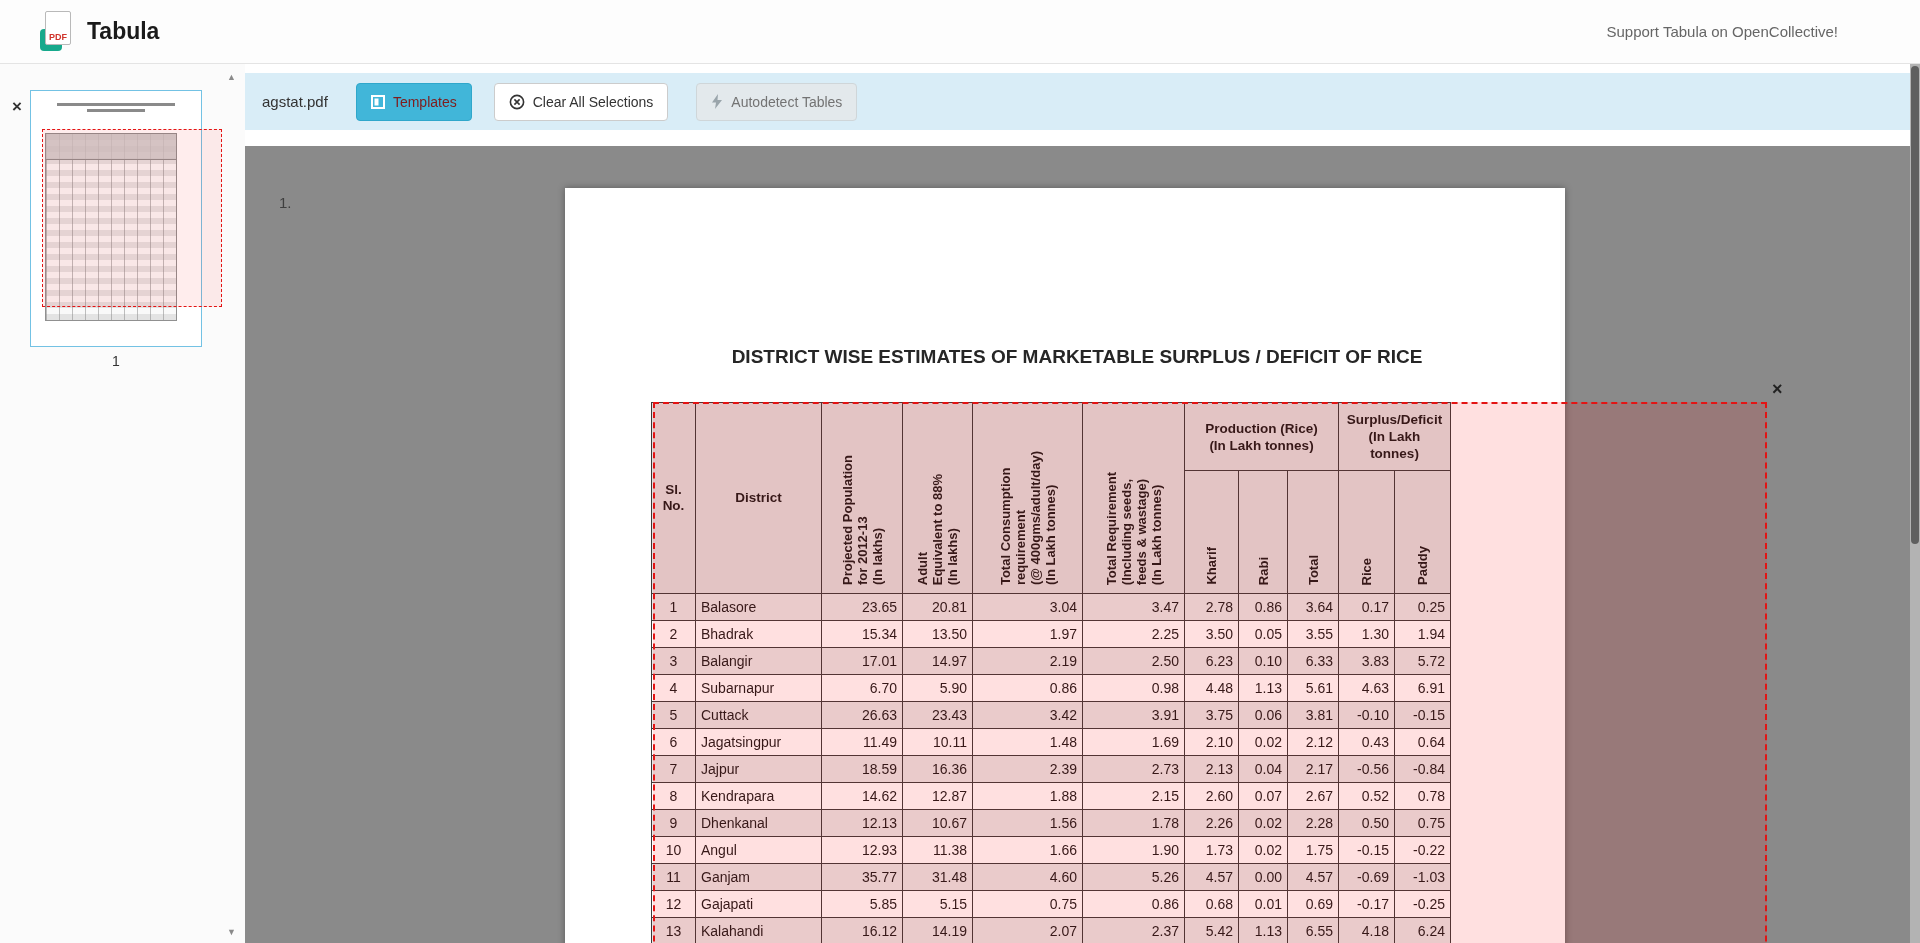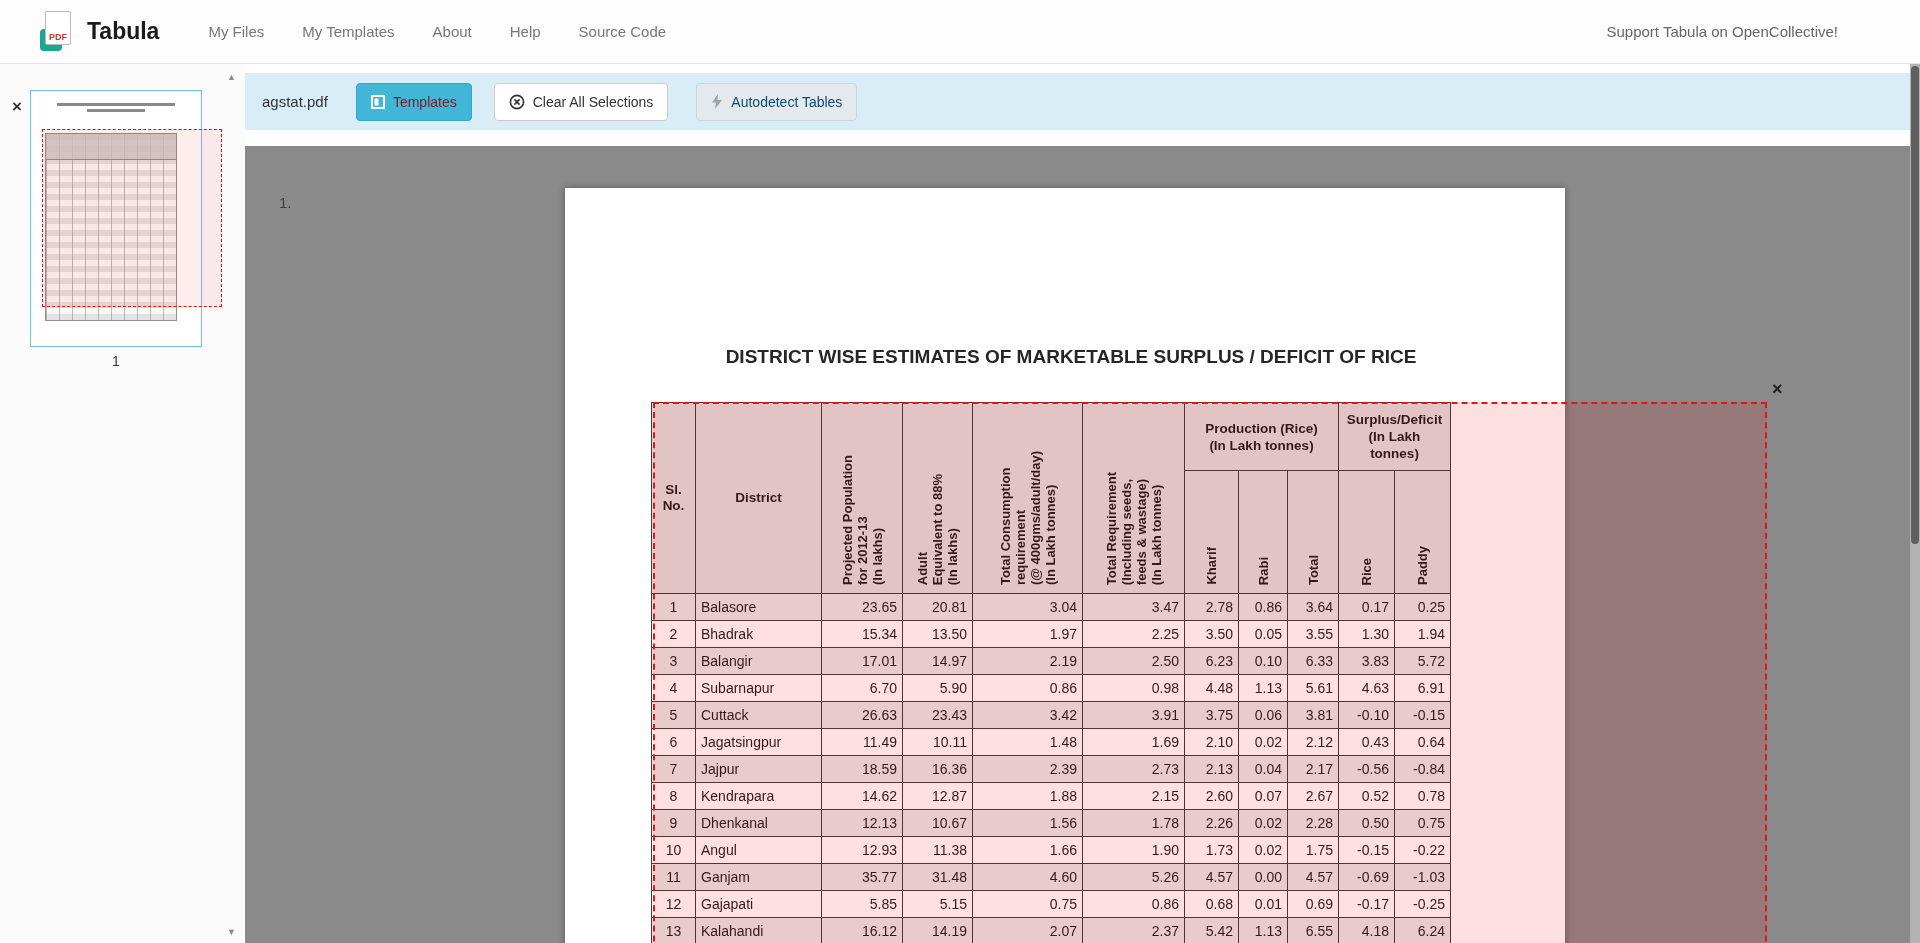--- a/index.html
+++ b/index.html
@@ -51,29 +51,29 @@
   
   .toolbar { margin-top:9px; height:57px; background:#d9edf7; display:flex;
     align-items:center; padding-left:17px; flex:0 0 auto; }
   .filename { font-size:15px; color:#333; margin-right:28px; }
   .btn { display:inline-flex; align-items:center; gap:8px; font-size:14px;
     border-radius:4px; padding:0 14px; height:38px; border:1px solid transparent;
     cursor:pointer; font-family:inherit; background:none; }
   .btn svg { display:block; }
   .btn-templates { background:#41b6d9; border-color:#2fa7cb; color:#7f1d1d; margin-right:22px; }
   .btn-clear { background:#fff; border-color:#ccc; color:#333; margin-right:28px; }
-  .btn-autodetect { background:#e3e9ec; border-color:#cfd6d9; color:#0c4a6e; cursor:default; }
+  .btn-autodetect { background:#e3e9ec; border-color:#cfd6d9; color:#737373; cursor:default; }
   .btn-export { background:#4cae4c; border-color:#3f9a3f; color:#fff; margin-left:auto; margin-right:66px; }
 
   
   .viewport { position:relative; flex:1; background:#8a8a8a; overflow:hidden; }
   .page-annotation { position:absolute; left:34px; top:48px; font-size:15px; color:#3f3f3f; }
   .pdf-page { position:absolute; left:320px; top:42px; width:1000px; height:1000px;
     background:#fff; box-shadow:0 0 7px rgba(0,0,0,.35); }
-  .pdf-title { position:absolute; top:156px; left:6px; width:100%; text-align:center;
+  .pdf-title { position:absolute; top:156px; left:12px; width:100%; text-align:center;
     font-weight:bold; font-size:19px; color:#262626; line-height:26px; }
 
   
   table.pdf-table { position:absolute; left:86px; top:214px; border-collapse:collapse;
     table-layout:fixed; font-size:14px; color:#1c1c1c; }
   .pdf-table th, .pdf-table td { border:1px solid #3c3c3c; overflow:hidden; }
   .pdf-table thead th { font-weight:bold; background:#e0e0e0; }
   tr.h-top > th.h-group { height:68px; vertical-align:middle; text-align:center;
     white-space:pre-line; font-size:13.5px; line-height:17px; }
   tr.h-sub > th { height:123px; }
@@ -105,27 +105,20 @@
 <body>
 
 <div class="navbar">
   <div class="logo">
     <div class="logo-accent"></div>
     <div class="logo-page">
       <span>PDF</span>
     </div>
   </div>
   <div class="brand">Tabula</div>
-  <ul class="nav-items">
-    <li>My Files</li>
-    <li>My Templates</li>
-    <li>About</li>
-    <li>Help</li>
-    <li>Source Code</li>
-  </ul>
   <div class="support">Support Tabula on OpenCollective!</div>
 </div>
 
 <div class="content">
 
   <div class="sidebar">
     <div class="thumb-close">×</div>
     <div class="thumbnail">
       <div class="mini-title-1"></div>
       <div class="mini-title-2"></div>

